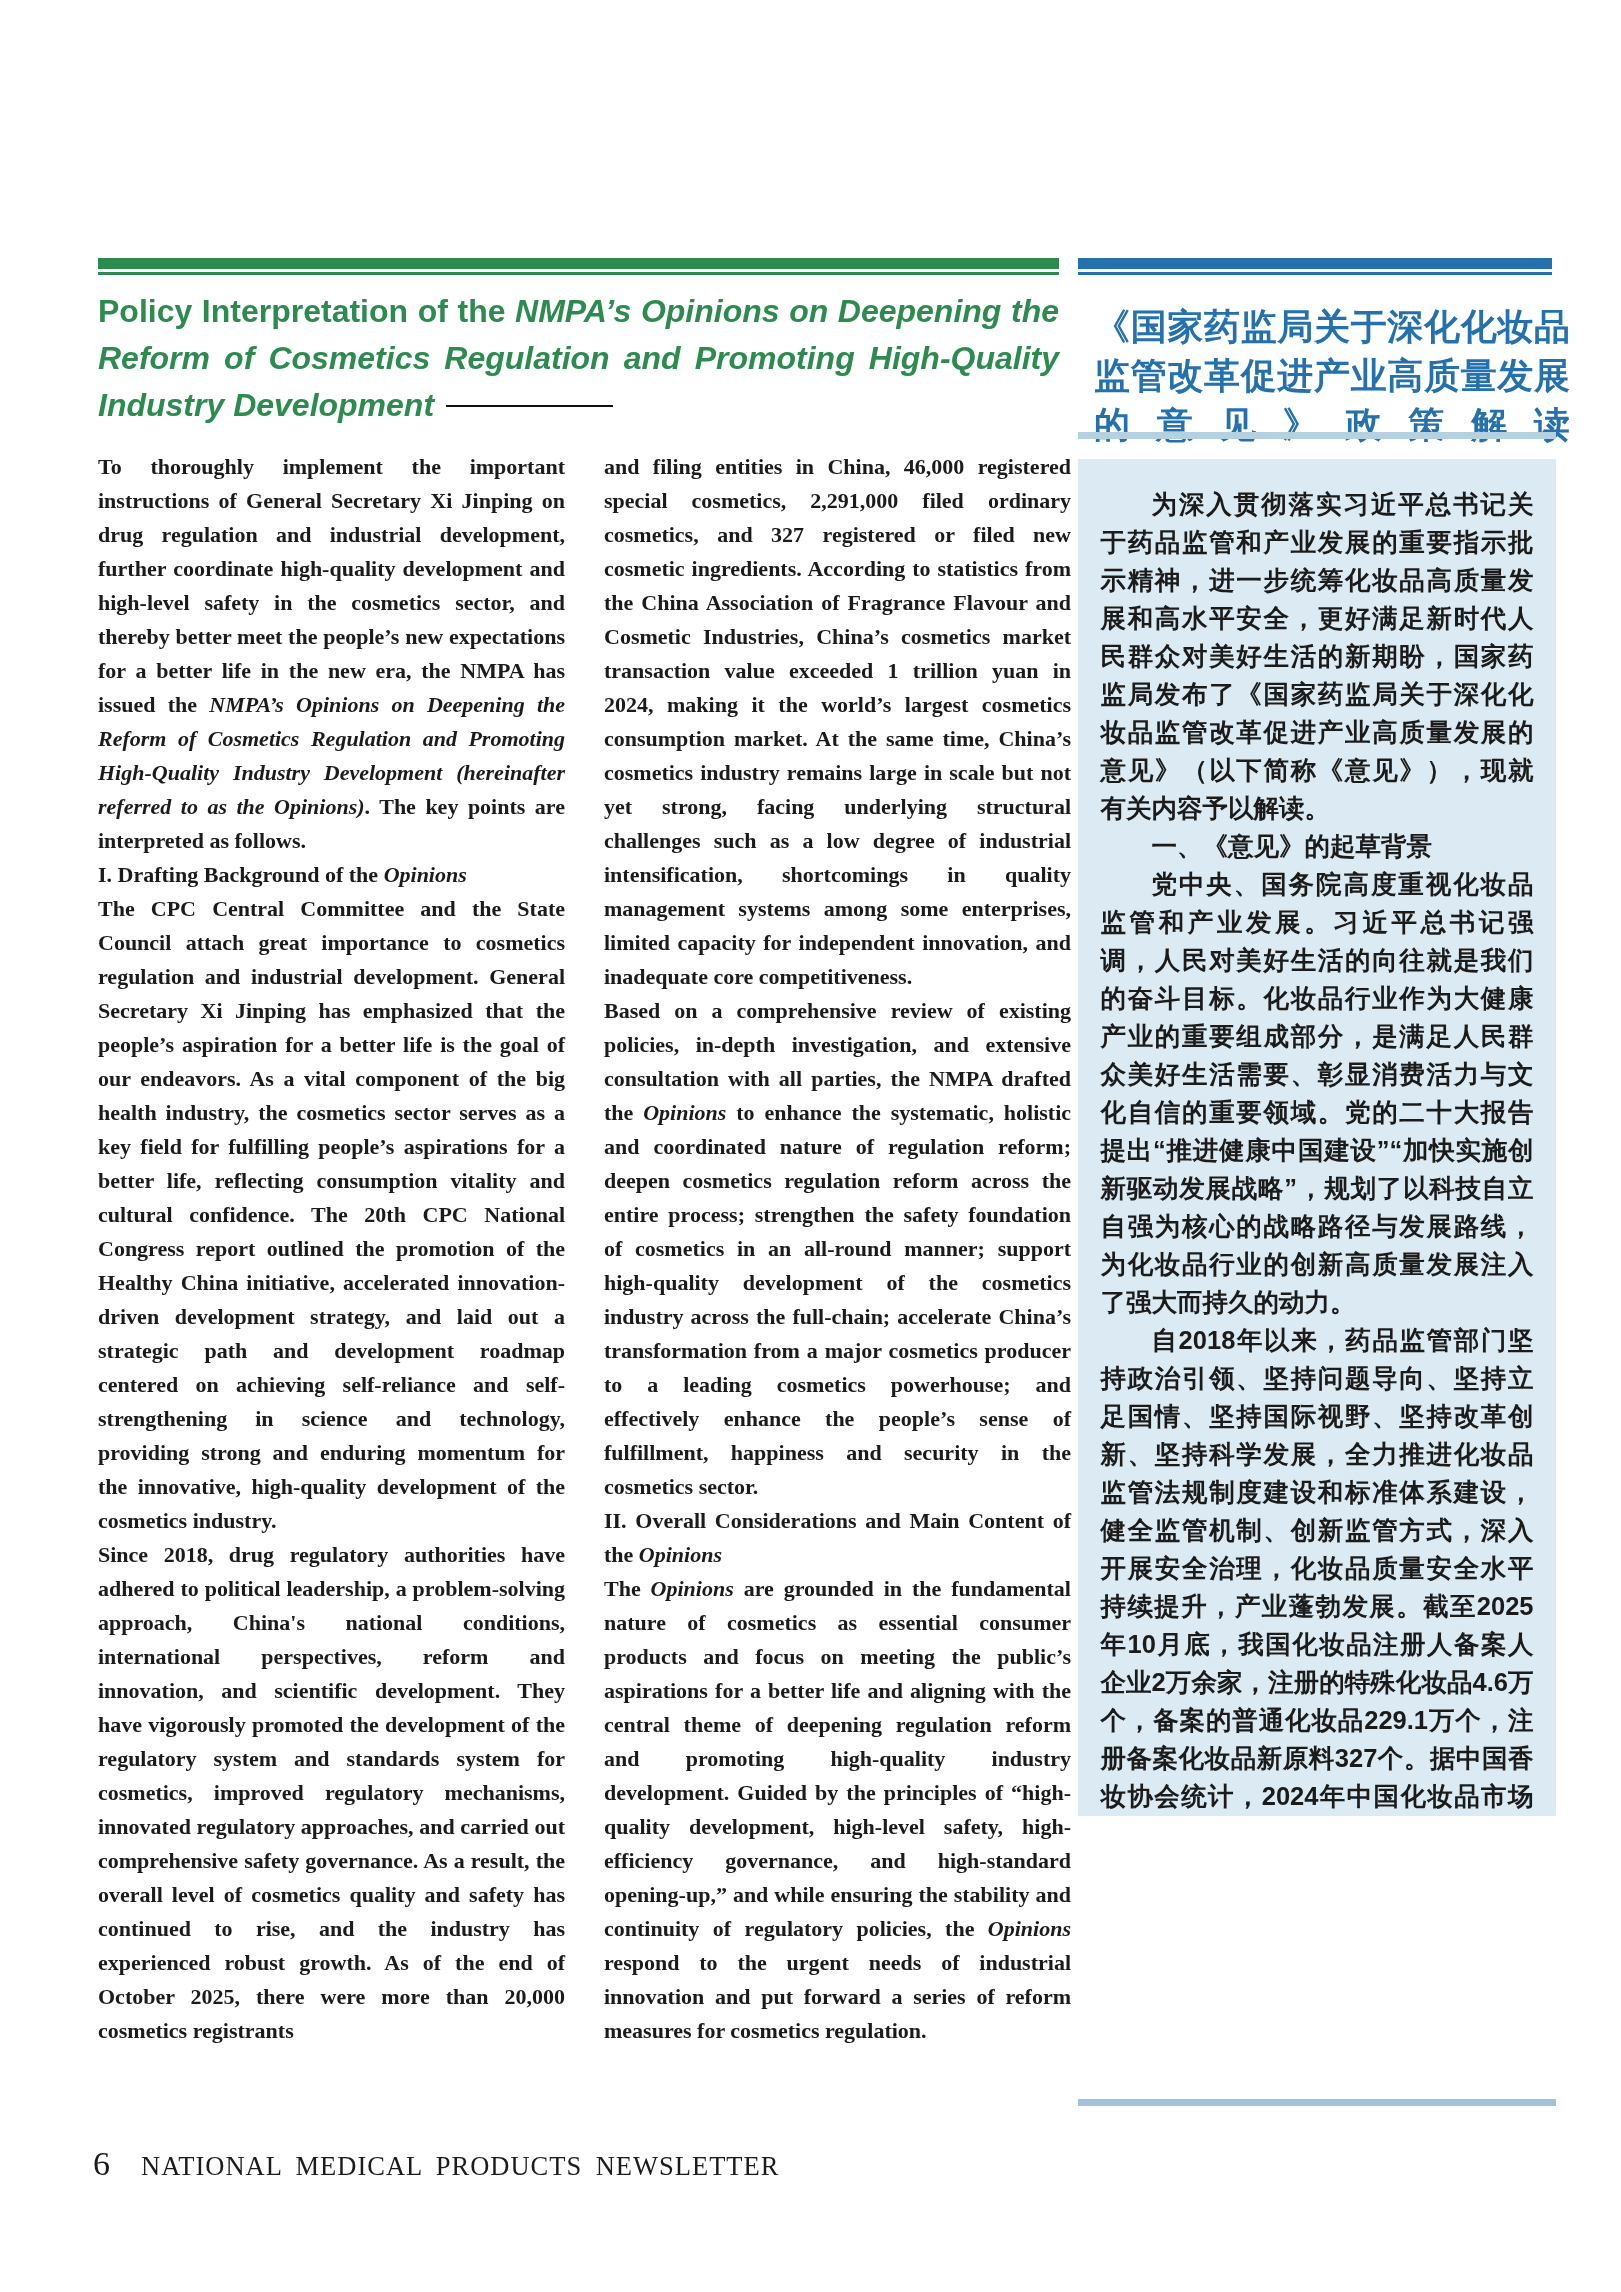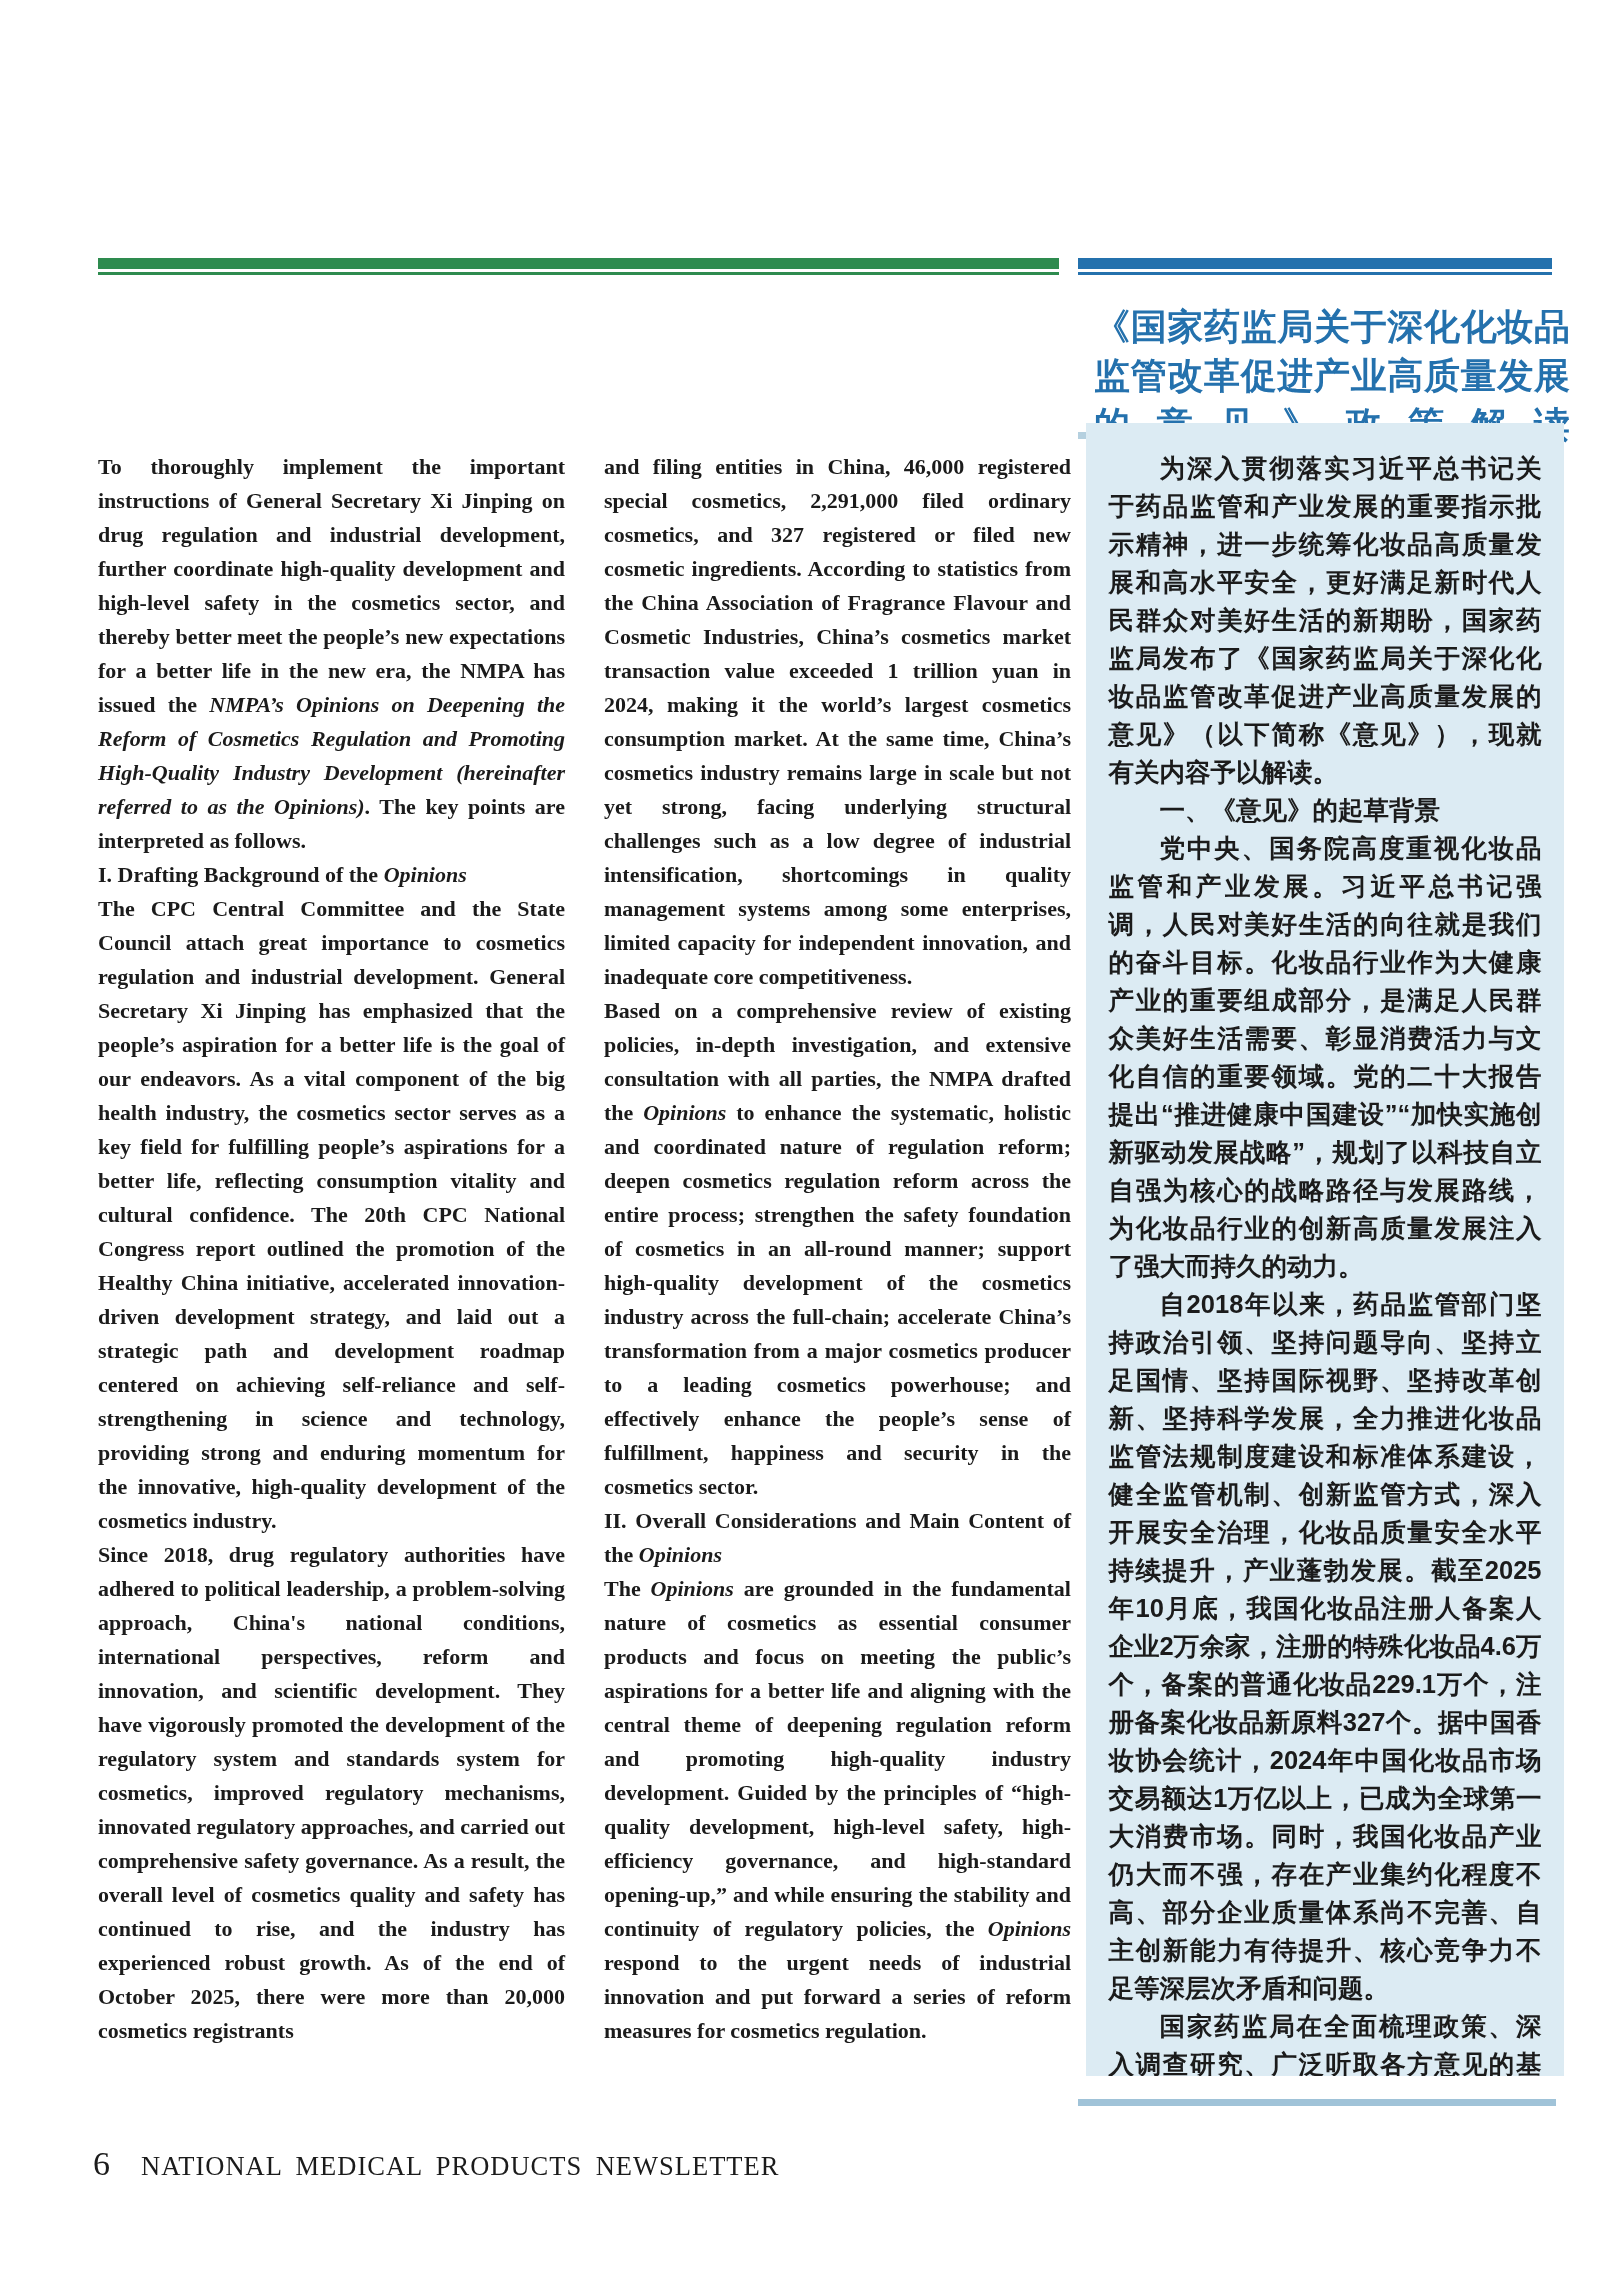--- a/index.html
+++ b/index.html
@@ -38,23 +38,23 @@
   .col-left{left:98px;}
   .col-middle{left:604px;}
   .col p{margin:0;font-weight:bold;}
   .en-heading{font-weight:bold;}
 
   
   .cn-topline{position:absolute;left:1078px;top:432px;width:478px;height:6.9px;
     background:var(--line-top);}
   .cn-bottomline{position:absolute;left:1078px;top:2099px;width:478px;height:6.9px;
     background:var(--line-bottom);}
-  .cn-box{position:absolute;left:1078px;top:423px;width:478px;height:1653px;
+  .cn-box{position:absolute;left:1078px;top:459px;width:478px;height:1357px;
     background:var(--box-bg);box-sizing:border-box;padding:25.5px 22.5px 0;
-    overflow:hidden;margin-left:8px;}
+    overflow:hidden;}
   .cn-box p{margin:0;font-family:"Liberation Sans",sans-serif;font-weight:bold;
     font-size:25.5px;line-height:38px;color:var(--ink);text-align:justify;
     text-indent:2em;}
 
   
   .footer{position:absolute;left:93px;top:2145px;display:flex;
     align-items:baseline;gap:31px;color:var(--ink);}
   .page-num{font-size:34px;font-family:"Liberation Serif",serif;}
   .newsletter{font-size:26.5px;font-family:"Liberation Serif",serif;
     letter-spacing:1px;word-spacing:5.9px;}
@@ -67,20 +67,21 @@
   <div class="bar green-bar">
     <div class="thick"></div>
     <div class="thin"></div>
   </div>
 
   <div class="bar blue-bar">
     <div class="thick"></div>
     <div class="thin"></div>
   </div>
 
+  <h1 class="en-title" id="en-title"><span>Policy Interpretation of the </span><span class="it">NMPA’s Opinions on Deepening the Reform of Cosmetics Regulation and Promoting High-Quality Industry Development</span><span class="title-rule en-rule"></span></h1>
 
   <h1 class="cn-title" id="cn-title"><span>《国家药监局关于深化化妆品监管改革促进产业高质量发展的意见》政策解读</span><span class="title-rule cn-rule"></span></h1>
 
   <div class="col col-left" id="col-left">
       <p class="en-para"><span>To thoroughly implement the important instructions of General Secretary Xi Jinping on drug regulation and industrial development, further coordinate high-quality development and high-level safety in the cosmetics sector, and thereby better meet the people’s new expectations for a better life in the new era, the NMPA has issued the </span><span class="it">NMPA’s Opinions on Deepening the Reform of Cosmetics Regulation and Promoting High-Quality Industry Development (hereinafter referred to as the Opinions)</span><span>. The key points are interpreted as follows.</span></p>
       <p class="en-heading"><span>I. Drafting Background of the </span><span class="it">Opinions</span></p>
       <p class="en-para"><span>The CPC Central Committee and the State Council attach great importance to cosmetics regulation and industrial development. General Secretary Xi Jinping has emphasized that the people’s aspiration for a better life is the goal of our endeavors. As a vital component of the big health industry, the cosmetics sector serves as a key field for fulfilling people’s aspirations for a better life, reflecting consumption vitality and cultural confidence. The 20th CPC National Congress report outlined the promotion of the Healthy China initiative, accelerated innovation-driven development strategy, and laid out a strategic path and development roadmap centered on achieving self-reliance and self-strengthening in science and technology, providing strong and enduring momentum for the innovative, high-quality development of the cosmetics industry.</span></p>
       <p class="en-para"><span>Since 2018, drug regulatory authorities have adhered to political leadership, a problem-solving approach, China's national conditions, international perspectives, reform and innovation, and scientific development. They have vigorously promoted the development of the regulatory system and standards system for cosmetics, improved regulatory mechanisms, innovated regulatory approaches, and carried out comprehensive safety governance. As a result, the overall level of cosmetics quality and safety has continued to rise, and the industry has experienced robust growth. As of the end of October 2025, there were more than 20,000 cosmetics registrants</span></p>
     </div>
 

